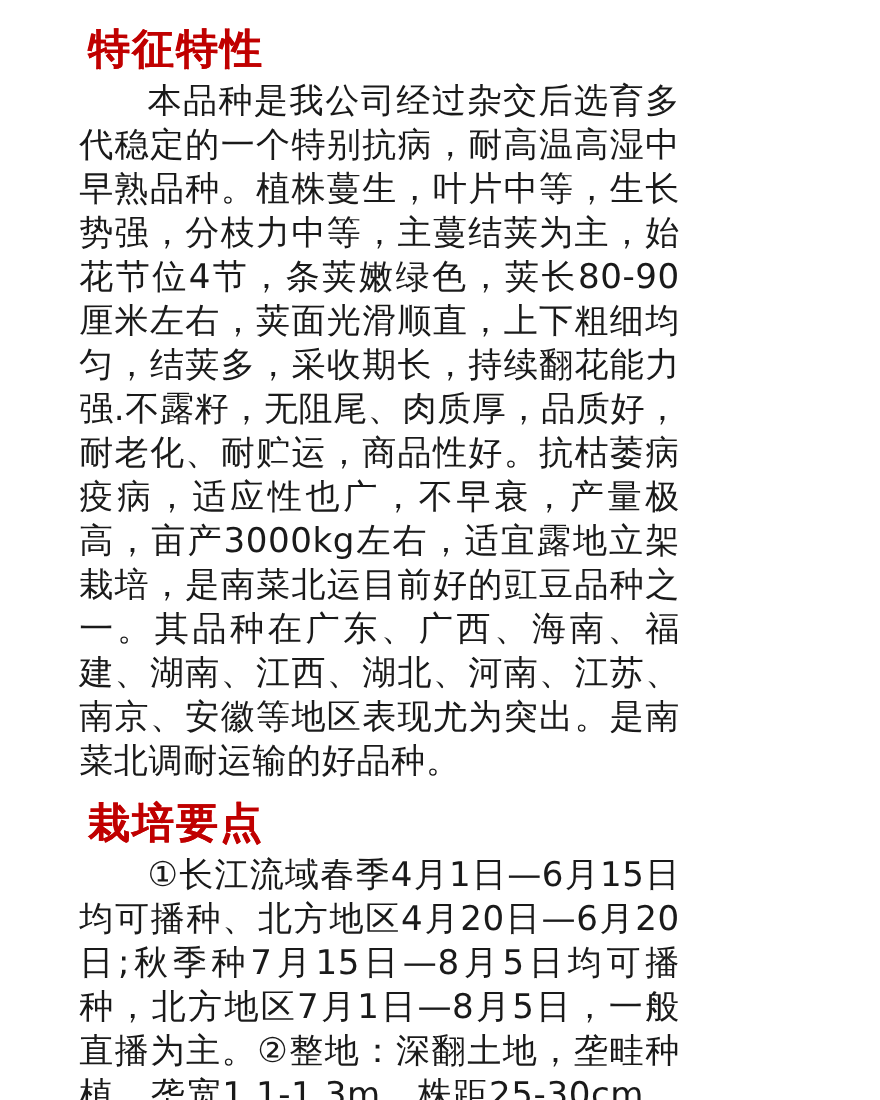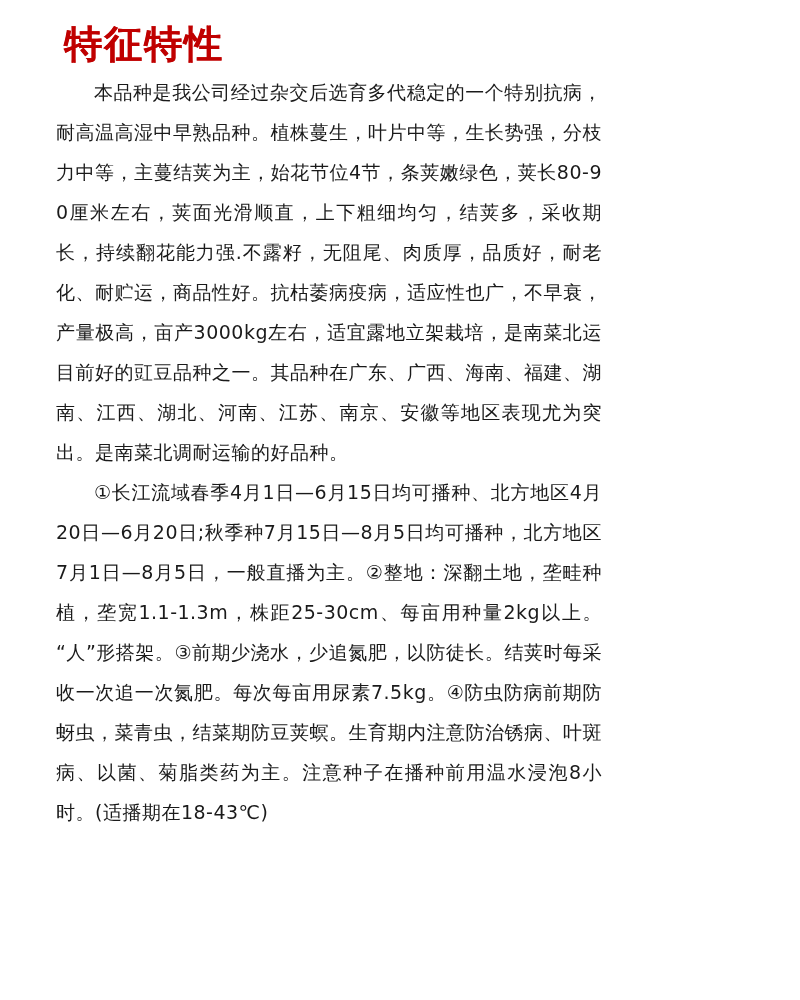--- a/index.html
+++ b/index.html
@@ -12,52 +12,54 @@
     height: 1000px;
     background: #ffffff;
     font-family: "DejaVu Sans", "Liberation Sans", sans-serif;
     overflow: hidden;
   }
   .page {
     width: 648px;
     height: 1000px;
     padding: 22px 46px 10px 56px;
     position: relative;
+    margin-left: 16px;
   }
   .section-title {
     color: #c00000;
     font-family: "DejaVu Serif", "Liberation Serif", serif;
     font-weight: bold;
     font-size: 38px;
     letter-spacing: 2px;
     line-height: 1.15;
     margin: 0 0 6px 8px;
     text-shadow: 0.5px 0 0 #c00000;
   }
   .section-title.second {
     margin-top: 14px;
   }
   .body-text {
     color: #1a1a1a;
     font-family: "DejaVu Sans", "Liberation Sans", sans-serif;
-    font-size: 19px;
+    font-size: 31px;
     line-height: 40px;
     text-align: justify;
     text-justify: inter-character;
     text-indent: 2em;
     letter-spacing: 0.5px;
     margin: 0;
     word-break: break-all;
   }
 </style>
 </head>
 <body>
 
 <div class="page">
 
   <h1 class="section-title">特征特性</h1>
 
   <p class="body-text">本品种是我公司经过杂交后选育多代稳定的一个特别抗病，耐高温高湿中早熟品种。植株蔓生，叶片中等，生长势强，分枝力中等，主蔓结荚为主，始花节位4节，条荚嫩绿色，荚长80-90厘米左右，荚面光滑顺直，上下粗细均匀，结荚多，采收期长，持续翻花能力强.不露籽，无阻尾、肉质厚，品质好，耐老化、耐贮运，商品性好。抗枯萎病疫病，适应性也广，不早衰，产量极高，亩产3000kg左右，适宜露地立架栽培，是南菜北运目前好的豇豆品种之一。其品种在广东、广西、海南、福建、湖南、江西、湖北、河南、江苏、南京、安徽等地区表现尤为突出。是南菜北调耐运输的好品种。</p>
 
+  <h1 class="section-title second">栽培要点</h1>
 
   <p class="body-text">①长江流域春季4月1日—6月15日均可播种、北方地区4月20日—6月20日;秋季种7月15日—8月5日均可播种，北方地区7月1日—8月5日，一般直播为主。②整地：深翻土地，垄畦种植，垄宽1.1-1.3m，株距25-30cm、每亩用种量2kg以上。 “人”形搭架。③前期少浇水，少追氮肥，以防徒长。结荚时每采收一次追一次氮肥。每次每亩用尿素7.5kg。④防虫防病前期防蚜虫，菜青虫，结菜期防豆荚螟。生育期内注意防治锈病、叶斑病、以菌、菊脂类药为主。注意种子在播种前用温水浸泡8小时。(适播期在18-43℃)</p>
 
 </div>
 
 </body></html>

